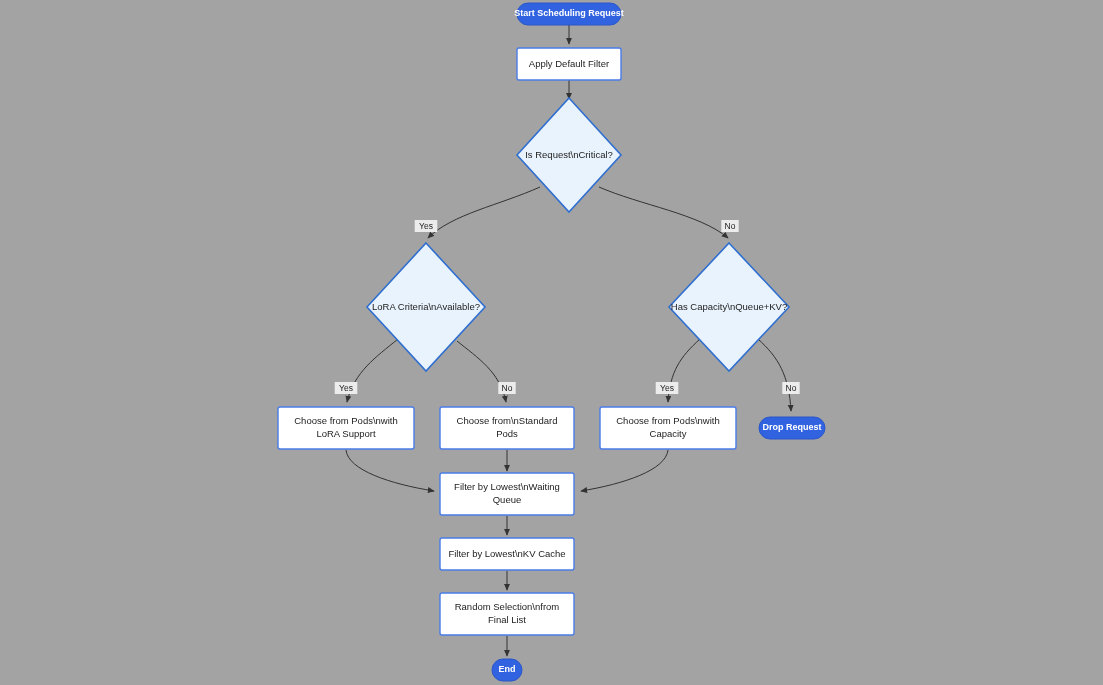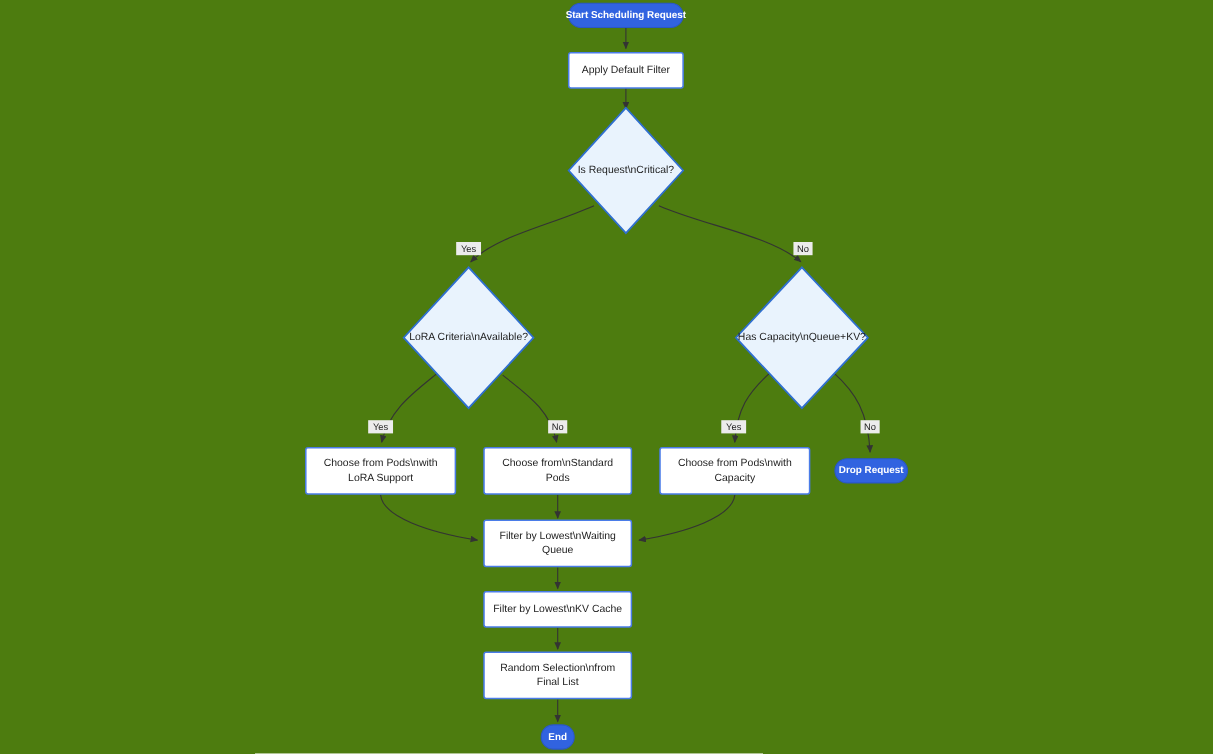--- a/index.html
+++ b/index.html
@@ -10,21 +10,21 @@
   body {
     width: 1103px;
     height: 685px;
     font-family: "Liberation Sans", sans-serif;
     overflow: hidden;
   }
   #diagram-root {
     position: relative;
     width: 1103px;
     height: 685px;
-    background: #4d7c0f;
+    background: #a3a3a3;
   }
   svg.flow {
     display: block;
     width: 1103px;
     height: 685px;
   }
   .edge-path {
     fill: none;
     stroke: #333333;
     stroke-width: 1;

